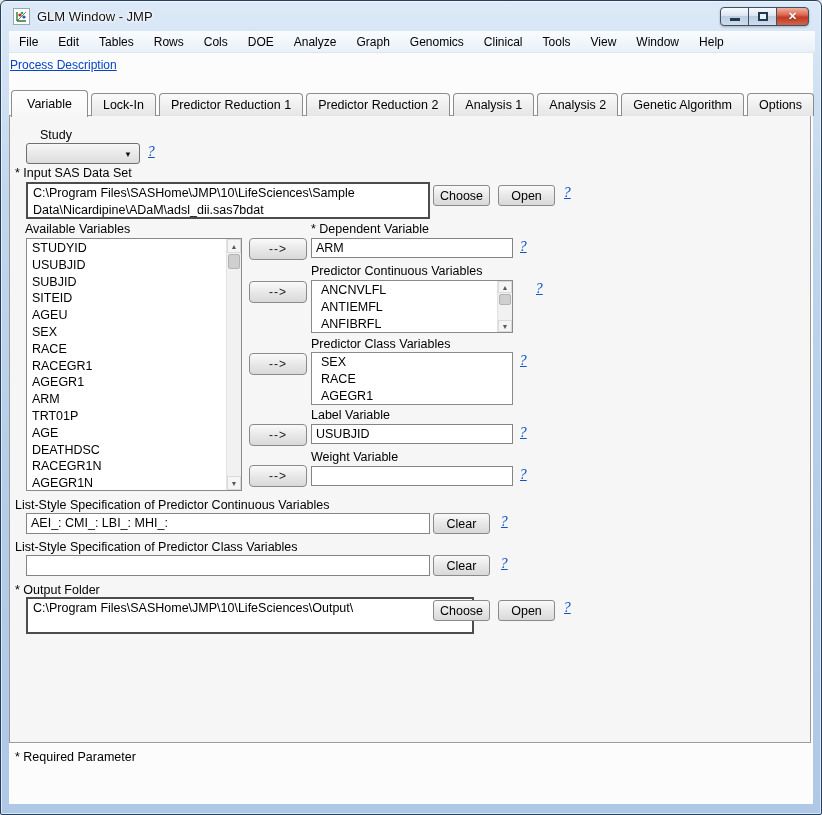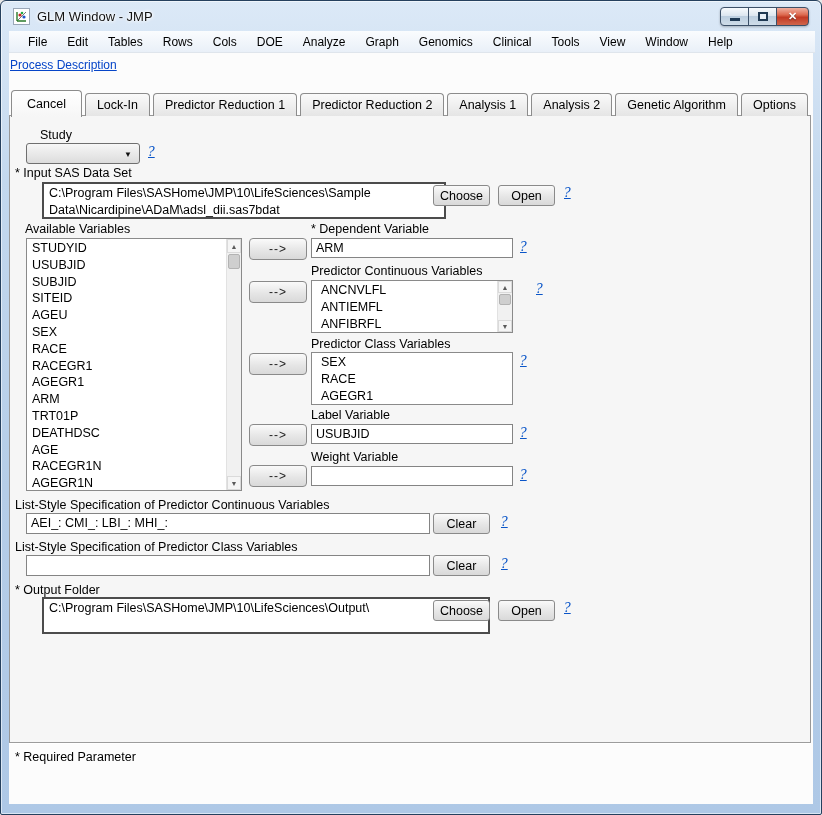--- a/index.html
+++ b/index.html
@@ -30,21 +30,21 @@
   .glyph-min{ width:10px; height:3px; background:#203a54; margin-top:6px; }
   .glyph-max{ width:10px; height:9px; border:2px solid #203a54; background:#e8f0f8; }
   .glyph-close{ color:#fff; font-size:11px; font-weight:bold; line-height:1;
     text-shadow:0 1px 1px rgba(0,0,0,.5); }
 
   
   .client{ left:8px; top:30px; right:8px; bottom:10px; background:#fcfcfc; }
 
   .menubar{ left:8px; top:30px; width:806px; height:22px;
     background:linear-gradient(#fafcfe,#e9f0f8); border-bottom:1px solid #dfe5ec;
-    display:flex; align-items:center; padding-left:9px; }
+    display:flex; align-items:center; padding-left:0; }
   .menu-item{ padding:3px 10px; font-size:12px; white-space:nowrap; }
 
   .proc-link{ left:9px; top:57px; font-size:12px; color:#0645c8; text-decoration:underline; }
 
   
   .tabstrip{ left:10px; top:88px; display:flex; align-items:flex-end; gap:3px; height:27px; z-index:3; }
   .tab{ height:23px; padding:0 11px; display:flex; align-items:center; font-size:12.5px;
     background:linear-gradient(#fafafa,#e5e5e5); border:1px solid #8c8c8c;
     border-bottom:none; border-radius:4px 4px 0 0; white-space:nowrap; }
   .tab.active{ height:27px; padding:0 15px; background:linear-gradient(#ffffff,#f6f6f6);
@@ -57,21 +57,21 @@
   
   .lbl{ font-size:12.5px; white-space:nowrap; z-index:2; }
   .help{ font-size:12.5px; color:#0a55c8; text-decoration:underline; font-style:italic;
     font-family:"DejaVu Serif", serif; z-index:2; }
 
   .combo{ width:114px; height:21px; background:linear-gradient(#f7f7f7,#dcdcdc);
     border:1px solid #6f6f6f; border-radius:3px; z-index:2; }
   .combo .caret{ position:absolute; right:7px; top:6px; font-size:8px; color:#111; }
 
   .bigbox{ background:#fff; border:2px solid #4c4c4c; font-size:12.5px; line-height:17px;
-    padding:1px 5px; overflow:hidden; overflow-wrap:anywhere; z-index:2;margin-left:16px; }
+    padding:1px 5px; overflow:hidden; overflow-wrap:anywhere; z-index:2; }
   .textfield{ background:#fff; border:1px solid #848484; font-size:12.5px;
     padding:2px 4px; white-space:nowrap; overflow:hidden; z-index:2; }
 
   .btn{ background:linear-gradient(#fafafa,#e6e6e6 55%,#d9d9d9); border:1px solid #8a8a8a;
     border-radius:3px; font-size:12.5px; display:flex; align-items:center; justify-content:center;
     white-space:nowrap; z-index:2; }
   .arrow-btn{ width:58px; height:22px; border-radius:4px; font-size:12px; color:#222;
     letter-spacing:1px; }
 
   .listbox{ background:#fff; border:1px solid #8a8a8a; overflow:hidden; z-index:2; }
@@ -134,21 +134,21 @@
       <div class="menu-item">Clinical</div>
       <div class="menu-item">Tools</div>
       <div class="menu-item">View</div>
       <div class="menu-item">Window</div>
       <div class="menu-item">Help</div>
     </div>
 
   <a class="abs proc-link">Process Description</a>
 
   <div class="abs tabstrip">
-    <div class="tab active">Cancel</div>
+    <div class="tab active">Variable</div>
     <div class="tab">Lock-In</div>
     <div class="tab">Predictor Reduction 1</div>
     <div class="tab">Predictor Reduction 2</div>
     <div class="tab">Analysis 1</div>
     <div class="tab">Analysis 2</div>
     <div class="tab">Genetic Algorithm</div>
     <div class="tab">Options</div>
   </div>
 
   <div class="abs panel"></div>
@@ -173,22 +173,22 @@
         <div class="list-row">USUBJID</div>
         <div class="list-row">SUBJID</div>
         <div class="list-row">SITEID</div>
         <div class="list-row">AGEU</div>
         <div class="list-row">SEX</div>
         <div class="list-row">RACE</div>
         <div class="list-row">RACEGR1</div>
         <div class="list-row">AGEGR1</div>
         <div class="list-row">ARM</div>
         <div class="list-row">TRT01P</div>
+        <div class="list-row">AGE</div>
         <div class="list-row">DEATHDSC</div>
-        <div class="list-row">AGE</div>
         <div class="list-row">RACEGR1N</div>
         <div class="list-row">AGEGR1N</div>
       </div>
     <div class="inlist-sb">
       <div class="sb-btn" style="position:absolute;top:0;left:0;right:0;height:14px;">▲</div>
       <div class="sb-thumb" style="position:absolute;top:15px;left:1px;right:1px;height:15px;"></div>
       <div class="sb-btn" style="position:absolute;bottom:0;left:0;right:0;height:14px;">▼</div>
     </div>
   </div>
 

